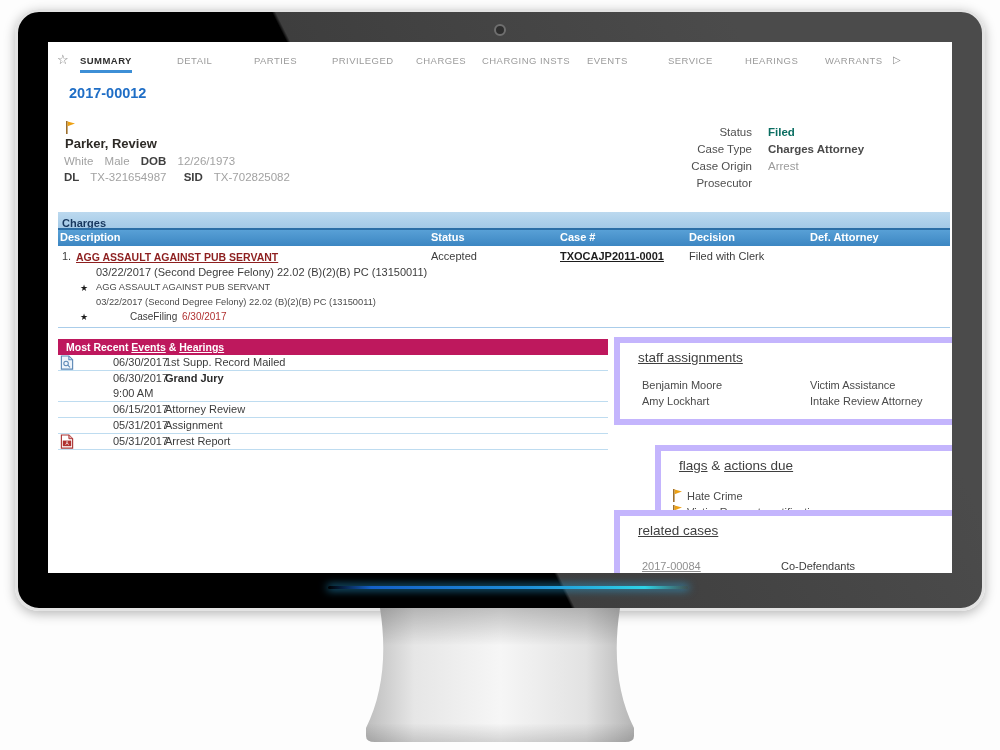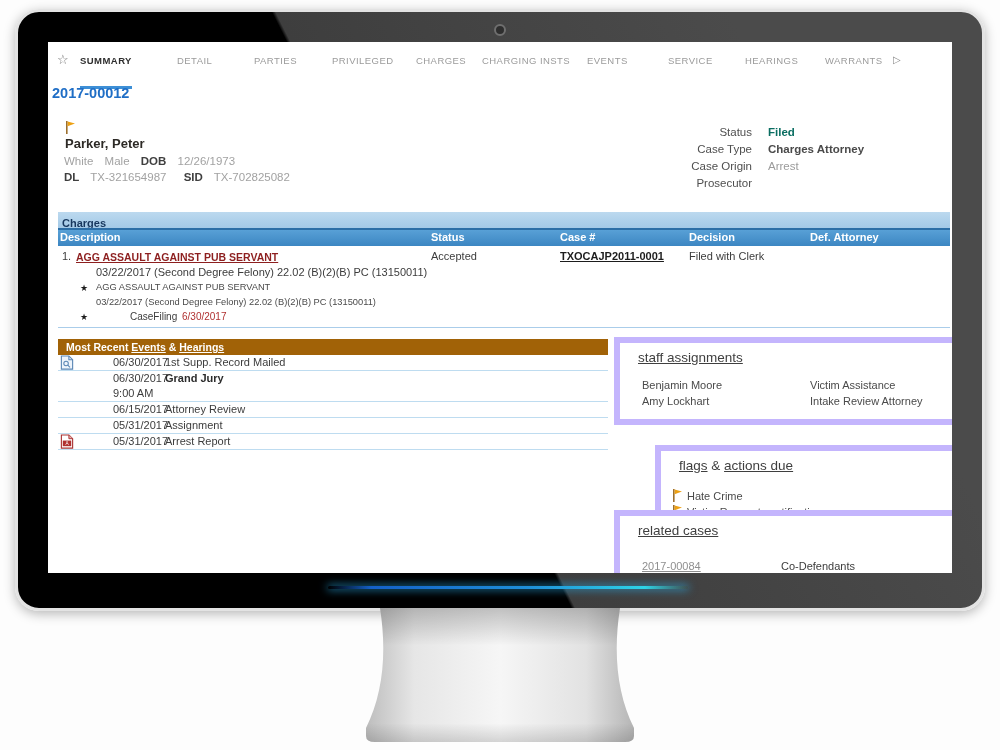--- a/index.html
+++ b/index.html
@@ -19,25 +19,25 @@
   .stand{position:absolute;left:345px;top:608px;}
 
   
   .screen{position:absolute;left:30px;top:30px;width:904px;height:531px;
     background:#fff;overflow:hidden;color:#3c3c3c;}
 
   
   .nav-star{position:absolute;left:9px;top:10px;font-size:13px;color:#767676;cursor:pointer;}
   .tab{position:absolute;top:13px;font-size:9.5px;letter-spacing:.45px;color:#9b9b9b;
     cursor:pointer;white-space:nowrap;}
-  .tab.active{color:#2e2e2e;font-weight:700;padding-bottom:20px;border-bottom:3px solid #3d8fd6;}
+  .tab.active{color:#2e2e2e;font-weight:700;padding-bottom:4px;border-bottom:3px solid #3d8fd6;}
   .nav-arrow{position:absolute;left:845px;top:12px;font-size:10px;color:#8a8a8a;cursor:pointer;}
 
   
-  .case-no{position:absolute;left:4px;top:43px;font-size:14.5px;font-weight:700;color:#1f6ec6;}
+  .case-no{position:absolute;left:21px;top:43px;font-size:14.5px;font-weight:700;color:#1f6ec6;}
   .def-flag{position:absolute;left:17px;top:78px;}
   .def-name{position:absolute;left:17px;top:94px;font-size:13px;font-weight:700;color:#2d2a26;}
   .def-line{position:absolute;left:16px;font-size:11.5px;color:#a2a2a2;white-space:nowrap;}
   .def-line b{color:#3f3f3f;}
   .sp{display:inline-block;width:8px;}
   .sp-lg{display:inline-block;width:14px;}
 
   .details{position:absolute;left:540px;top:82px;width:364px;font-size:11.5px;}
   .d-row{display:grid;grid-template-columns:164px 1fr;column-gap:16px;line-height:17px;}
   .d-label{text-align:right;color:#4f4f4f;}
@@ -54,21 +54,21 @@
   .tbl-head span{position:absolute;top:1px;}
   .tbl-body{position:relative;height:81px;border-bottom:1px solid #aacdea;font-size:11px;color:#3c3c3c;}
   .chg-link{color:#8d1f1f;font-weight:700;text-decoration:underline;font-size:10.5px;cursor:pointer;}
   .case-link{color:#1d1d1d;font-weight:700;text-decoration:underline;cursor:pointer;}
   .star{color:#1c1c1c;font-size:9px;}
   .small-line{font-size:9.3px;color:#4a4a4a;}
   .filing-date{color:#b03030;font-size:10px;}
 
   
   .events{position:absolute;left:10px;top:297px;width:550px;}
-  .ev-bar{height:14px;background:#a16207;color:#fff;font-weight:700;font-size:10.5px;padding:2px 0 0 8px;}
+  .ev-bar{height:14px;background:#be185d;color:#fff;font-weight:700;font-size:10.5px;padding:2px 0 0 8px;}
   .ev-bar u{cursor:pointer;}
   .ev-row{position:relative;border-bottom:1px solid #bedcf0;height:15px;font-size:11px;}
   .ev-row.tall{height:30px;}
   .ev-icon{position:absolute;left:2px;top:0;cursor:pointer;}
   .ev-date{position:absolute;left:55px;top:1px;color:#3c3c3c;}
   .ev-label{position:absolute;left:107px;top:1px;color:#3c3c3c;}
   .ev-label.bold{font-weight:700;color:#2c2c2c;}
   .ev-time{position:absolute;left:55px;top:16px;color:#3c3c3c;text-align:center;}
 
   
@@ -110,21 +110,21 @@
     </div>
 
     <div class="case-no">2017-00012</div>
 
     <div class="def-flag">
       <svg width="11" height="13" viewBox="0 0 11 13">
           <rect x="1" y="0" width="1.6" height="13" fill="#9c6f2e"></rect>
           <path d="M2.6 .5 L10 2.6 L2.6 5.2 Z" fill="#eda012"></path>
         </svg>
     </div>
-    <div class="def-name">Parker, Peter</div>
+    <div class="def-name">Parker, Review</div>
     <div class="def-line" style="top:113px">
       <span>White</span><span class="sp"></span>
       <span>Male</span><span class="sp"></span>
       <b>DOB</b><span class="sp"></span>
       <span>12/26/1973</span>
     </div>
     <div class="def-line" style="top:129px">
       <b>DL</b><span class="sp"></span>
       <span>TX-321654987</span><span class="sp-lg"></span>
       <b>SID</b><span class="sp"></span>

